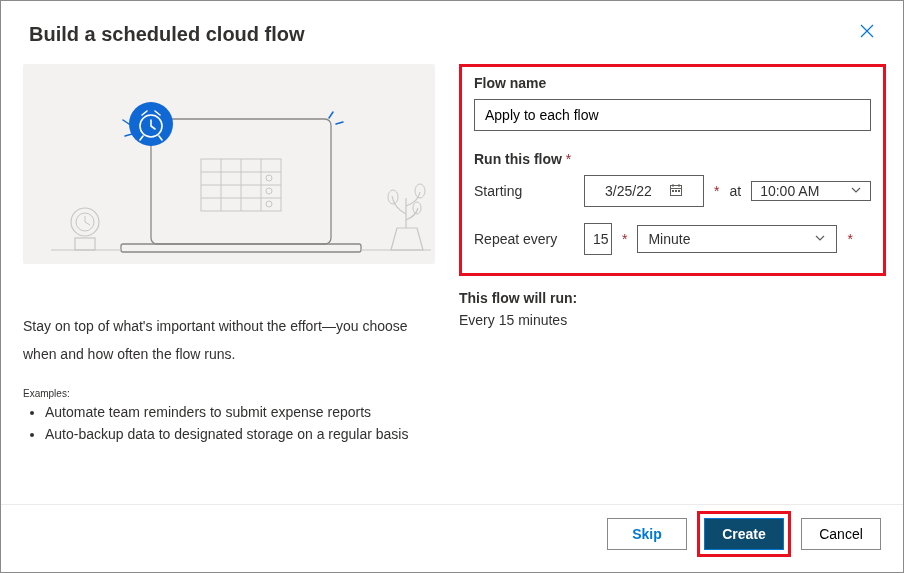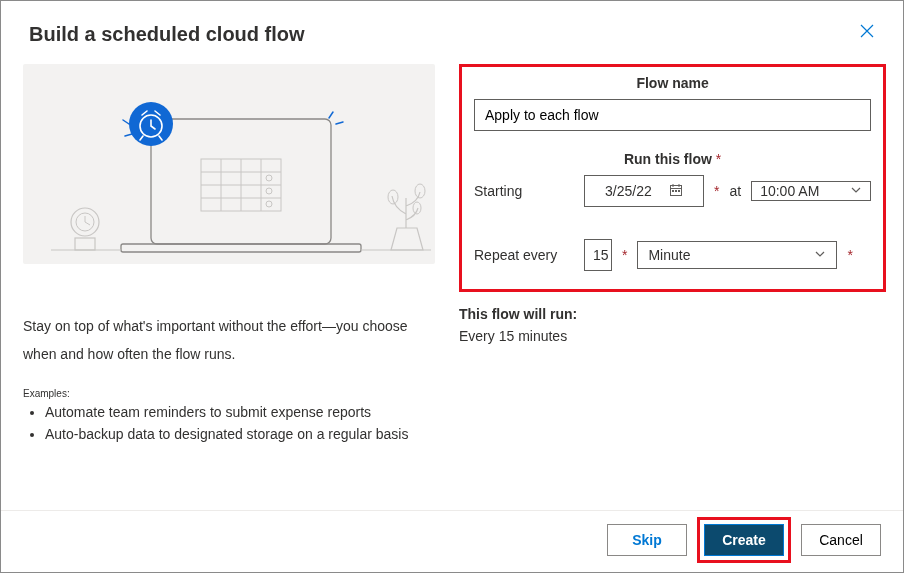--- a/index.html
+++ b/index.html
@@ -61,21 +61,20 @@
   .highlight-box {
     border: 3px solid #e8101e;
     padding: 8px 12px 18px 12px;
     margin-bottom: 14px;
   }
   .label {
     font-size: 14px;
     font-weight: 600;
     color: #323130;
     margin-bottom: 8px;
-    text-align: center;
   }
   .req { color: #a4262c; font-weight: 400; }
   .flowname-input {
     width: 100%;
     height: 32px;
     border: 1px solid #605e5c;
     padding: 0 10px;
     font-size: 14px;
     font-family: inherit;
   }
@@ -129,21 +128,21 @@
     justify-content: space-between;
     padding: 0 10px;
     font-size: 14px;
     cursor: pointer;
   }
   .summary-lbl { font-size: 14px; font-weight: 600; margin-bottom: 6px; }
   .summary-txt { font-size: 14px; }
 
   .footer {
     position: absolute;
-    bottom: 4px; left: 0; right: 0;
+    bottom: 10px; left: 0; right: 0;
     border-top: 1px solid #edebe9;
     height: 58px;
     display: flex;
     justify-content: flex-end;
     align-items: center;
     padding-right: 22px;
     gap: 10px;
   }
   .btn {
     height: 32px;
@@ -233,21 +232,21 @@
 
   <div class="right">
     <div class="highlight-box">
       <div class="label">Flow name</div>
       <input class="flowname-input" value="Apply to each flow" style="">
 
       <div class="label section-gap">
         <span>Run this flow </span><span class="req">*</span>
       </div>
 
-      <div class="row" style="margin-bottom:32px;">
+      <div class="row" style="margin-bottom:16px;">
         <span class="field-label">Starting</span>
         <div class="date-input-wrap">
           <span>3/25/22</span>
           <span>
             <svg width="14" height="14" viewBox="0 0 14 14">
                 <rect x="1.5" y="2.5" width="11" height="10" fill="none" stroke="#605e5c"></rect>
                 <line x1="1.5" y1="5.5" x2="12.5" y2="5.5" stroke="#605e5c"></line>
                 <line x1="4" y1="1" x2="4" y2="4" stroke="#605e5c"></line>
                 <line x1="10" y1="1" x2="10" y2="4" stroke="#605e5c"></line>
                 <rect x="3" y="7" width="2" height="2" fill="#605e5c"></rect>

